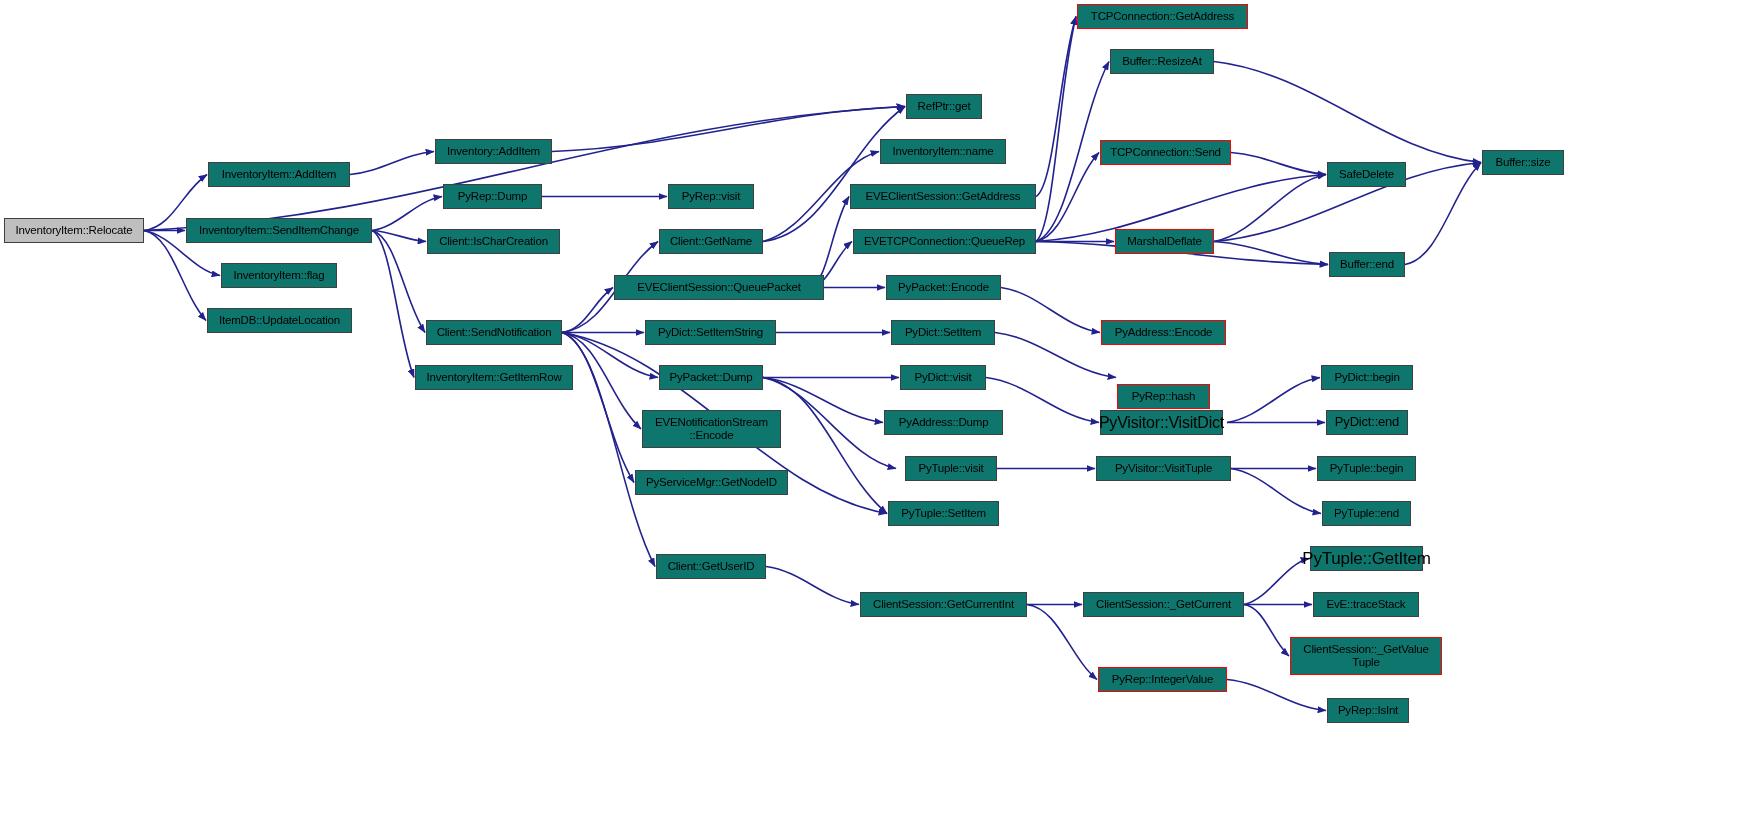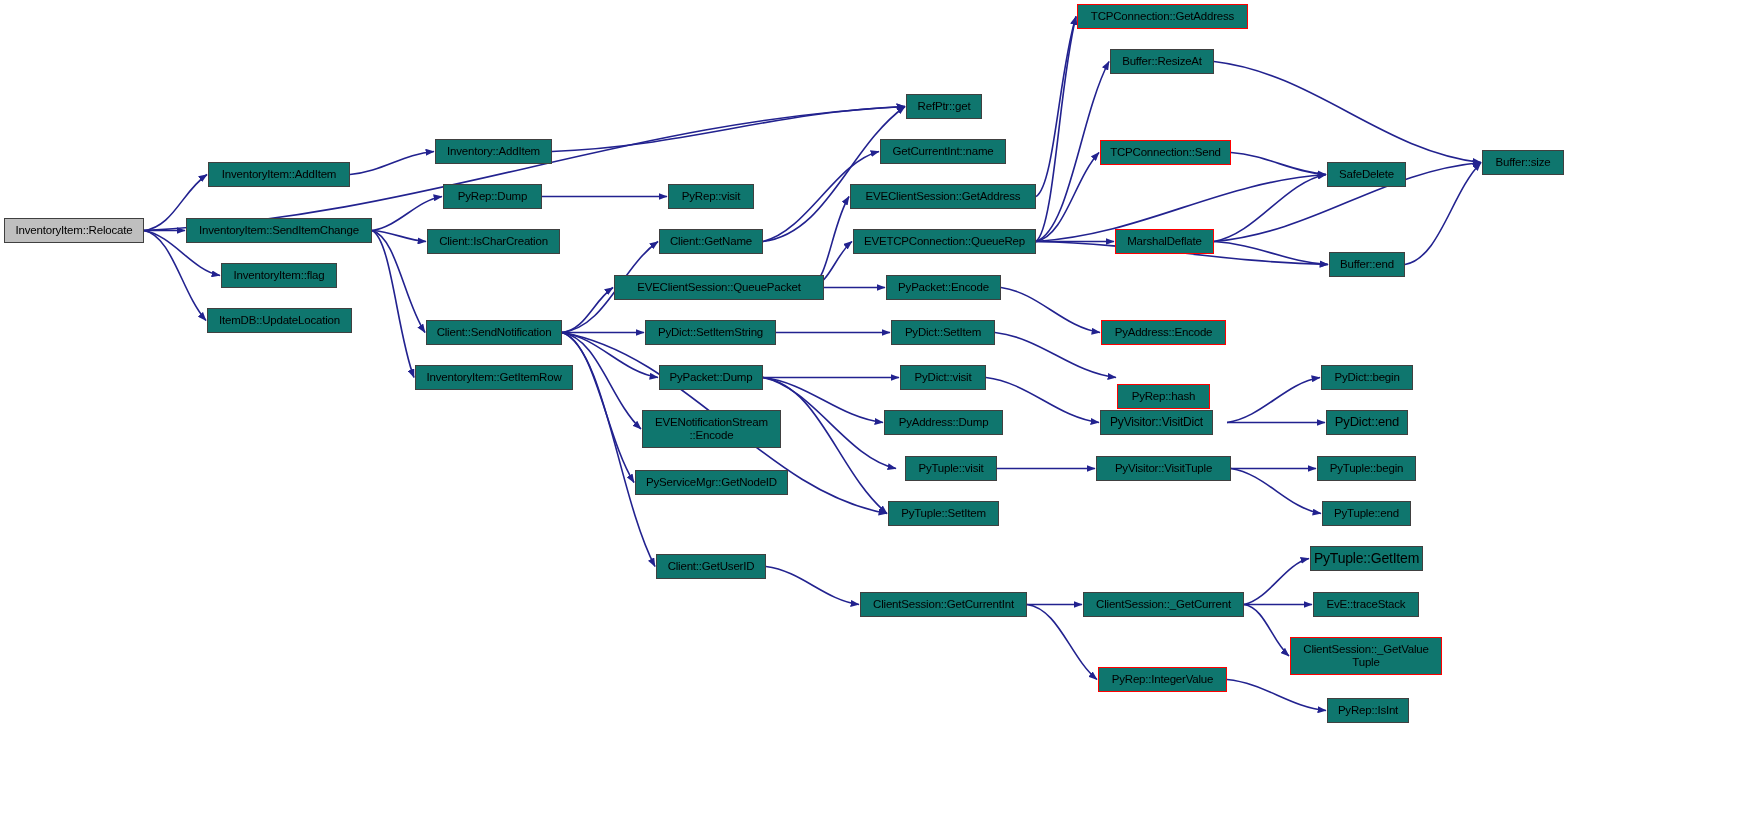--- a/index.html
+++ b/index.html
@@ -108,46 +108,46 @@
       <div class="node" style="left: 668px; top: 184px; width: 86px; height: 25px; font-size: 11.5px;">PyRep::visit</div>
       <div class="node" style="left: 659px; top: 229px; width: 104px; height: 25px; font-size: 11.5px;">Client::GetName</div>
       <div class="node" style="left: 614px; top: 275px; width: 210px; height: 25px; font-size: 11.5px;">EVEClientSession::QueuePacket</div>
       <div class="node" style="left: 645px; top: 320px; width: 131px; height: 25px; font-size: 11.5px;">PyDict::SetItemString</div>
       <div class="node" style="left: 659px; top: 365px; width: 104px; height: 25px; font-size: 11.5px;">PyPacket::Dump</div>
       <div class="node" style="left: 642px; top: 410px; width: 139px; height: 38px; font-size: 11.5px;">EVENotificationStream
 ::Encode</div>
       <div class="node" style="left: 635px; top: 470px; width: 153px; height: 25px; font-size: 11.5px;">PyServiceMgr::GetNodeID</div>
       <div class="node" style="left: 656px; top: 554px; width: 110px; height: 25px; font-size: 11.5px;">Client::GetUserID</div>
       <div class="node" style="left: 906px; top: 94px; width: 76px; height: 25px; font-size: 11.5px;">RefPtr::get</div>
-      <div class="node" style="left: 880px; top: 139px; width: 126px; height: 25px; font-size: 11.5px;">GetCurrentInt::name</div>
+      <div class="node" style="left: 880px; top: 139px; width: 126px; height: 25px; font-size: 11.5px;">InventoryItem::name</div>
       <div class="node" style="left: 850px; top: 184px; width: 186px; height: 25px; font-size: 11.5px;">EVEClientSession::GetAddress</div>
       <div class="node" style="left: 853px; top: 229px; width: 183px; height: 25px; font-size: 11.5px;">EVETCPConnection::QueueRep</div>
       <div class="node" style="left: 886px; top: 275px; width: 115px; height: 25px; font-size: 11.5px;">PyPacket::Encode</div>
       <div class="node" style="left: 891px; top: 320px; width: 104px; height: 25px; font-size: 11.5px;">PyDict::SetItem</div>
       <div class="node" style="left: 900px; top: 365px; width: 86px; height: 25px; font-size: 11.5px;">PyDict::visit</div>
       <div class="node" style="left: 884px; top: 410px; width: 119px; height: 25px; font-size: 11.5px;">PyAddress::Dump</div>
       <div class="node" style="left: 897px; top: 456px; width: 92px; height: 25px; font-size: 11.5px; margin-left: 8px;">PyTuple::visit</div>
       <div class="node" style="left: 888px; top: 501px; width: 111px; height: 25px; font-size: 11.5px;">PyTuple::SetItem</div>
       <div class="node" style="left: 860px; top: 592px; width: 167px; height: 25px; font-size: 11.5px;">ClientSession::GetCurrentInt</div>
       <div class="node red" style="left: 1077px; top: 4px; width: 171px; height: 25px; font-size: 11.5px;">TCPConnection::GetAddress</div>
       <div class="node" style="left: 1110px; top: 49px; width: 104px; height: 25px; font-size: 11.5px;">Buffer::ResizeAt</div>
       <div class="node red" style="left: 1100px; top: 140px; width: 131px; height: 25px; font-size: 11.5px;">TCPConnection::Send</div>
       <div class="node red" style="left: 1115px; top: 229px; width: 99px; height: 25px; font-size: 11.5px;">MarshalDeflate</div>
       <div class="node red" style="left: 1101px; top: 320px; width: 125px; height: 25px; font-size: 11.5px;">PyAddress::Encode</div>
       <div class="node red" style="left: 1117px; top: 365px; width: 93px; height: 25px; font-size: 11.5px; margin-top: 19px;">PyRep::hash</div>
-      <div class="node" style="left: 1100px; top: 410px; width: 113px; height: 25px; font-size: 12px;">PyVisitor::VisitDict</div>
+      <div class="node" style="left: 1100px; top: 410px; width: 123px; height: 25px; font-size: 16px;">PyVisitor::VisitDict</div>
       <div class="node" style="left: 1096px; top: 456px; width: 135px; height: 25px; font-size: 11.5px;">PyVisitor::VisitTuple</div>
       <div class="node" style="left: 1083px; top: 592px; width: 161px; height: 25px; font-size: 11.5px;">ClientSession::_GetCurrent</div>
       <div class="node red" style="left: 1098px; top: 667px; width: 129px; height: 25px; font-size: 11.5px;">PyRep::IntegerValue</div>
       <div class="node" style="left: 1327px; top: 162px; width: 79px; height: 25px; font-size: 11.5px;">SafeDelete</div>
       <div class="node" style="left: 1329px; top: 252px; width: 76px; height: 25px; font-size: 11.5px;">Buffer::end</div>
       <div class="node" style="left: 1482px; top: 150px; width: 82px; height: 25px; font-size: 11.5px;">Buffer::size</div>
       <div class="node" style="left: 1321px; top: 365px; width: 92px; height: 25px; font-size: 11.5px;">PyDict::begin</div>
       <div class="node" style="left: 1326px; top: 410px; width: 82px; height: 25px; font-size: 13px;">PyDict::end</div>
       <div class="node" style="left: 1317px; top: 456px; width: 99px; height: 25px; font-size: 11.5px;">PyTuple::begin</div>
       <div class="node" style="left: 1322px; top: 501px; width: 89px; height: 25px; font-size: 11.5px;">PyTuple::end</div>
-      <div class="node" style="left: 1310px; top: 546px; width: 113px; height: 25px; font-size: 14px;">PyTuple::GetItem</div>
+      <div class="node" style="left: 1310px; top: 546px; width: 113px; height: 25px; font-size: 17px;">PyTuple::GetItem</div>
       <div class="node" style="left: 1313px; top: 592px; width: 106px; height: 25px; font-size: 11.5px;">EvE::traceStack</div>
       <div class="node red" style="left: 1290px; top: 637px; width: 152px; height: 38px; font-size: 11.5px;">ClientSession::_GetValue
 Tuple</div>
       <div class="node" style="left: 1327px; top: 698px; width: 82px; height: 25px; font-size: 11.5px;">PyRep::IsInt</div>
     </div>
 </div>
 
 </body></html>

